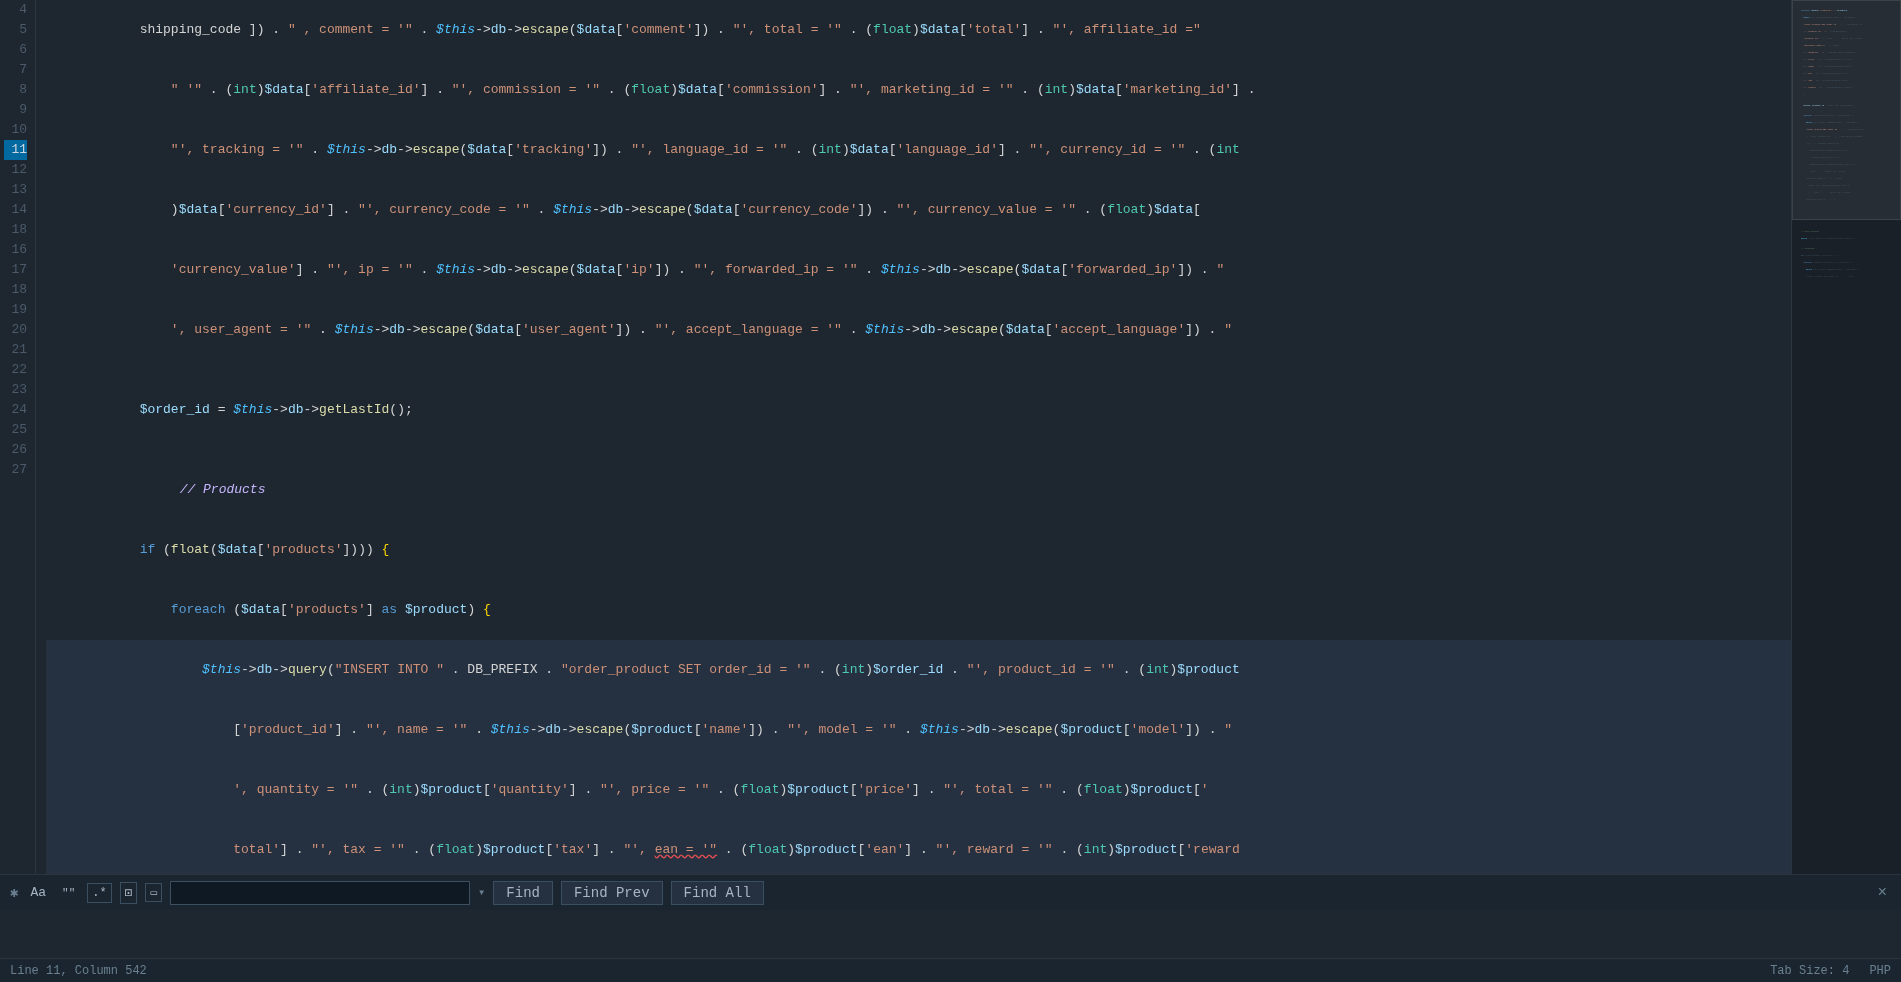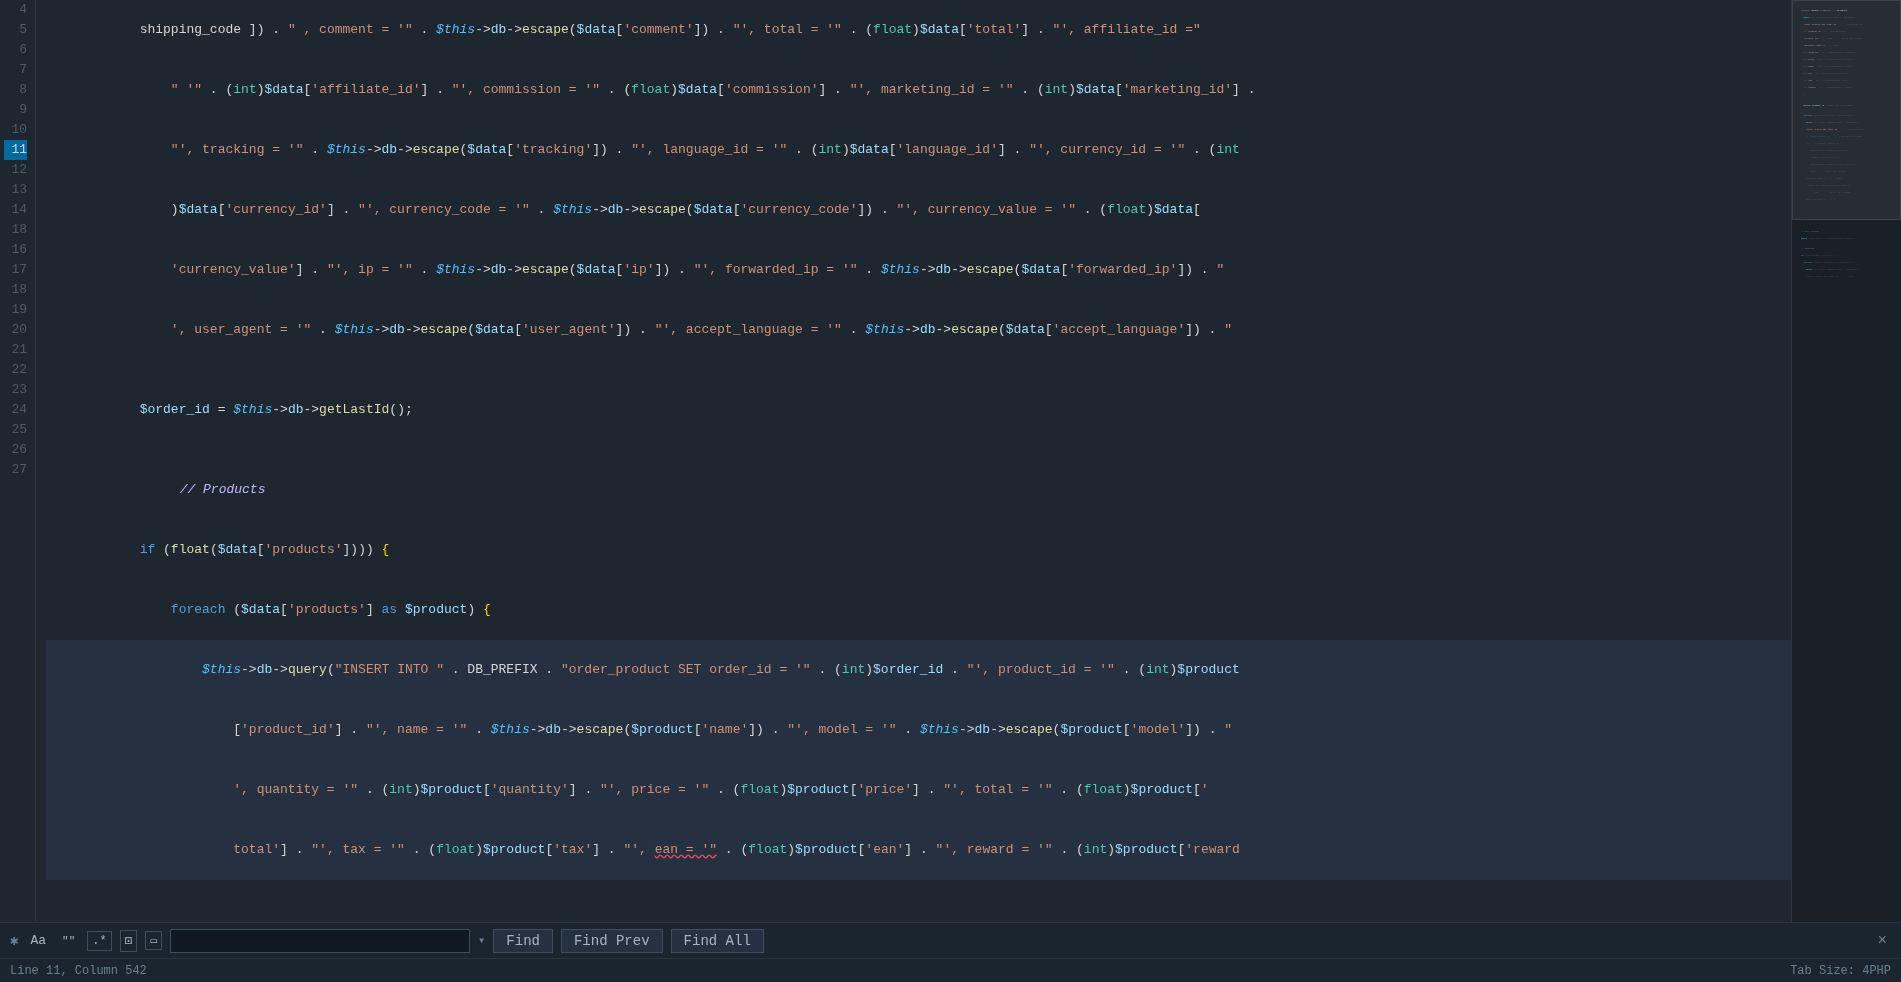--- a/index.html
+++ b/index.html
@@ -81,29 +81,31 @@
     .status-bar {
       background: #1a252f;
       border-top: 1px solid #2a3540;
       height: 24px;
       display: flex;
       align-items: center;
       padding: 0 10px;
       color: #6a8090;
       font-size: 12px;
       justify-content: space-between;
+      margin-top: 48px;
     }
     .status-left {
       display: flex;
       align-items: center;
       gap: 12px;
     }
     .status-right {
       display: flex;
       align-items: center;
+      gap: 20px;
     }
     .find-bar {
       background: #1a252f;
       border-top: 1px solid #2a3540;
       height: 36px;
       display: flex;
       align-items: center;
       padding: 0 10px;
       gap: 8px;
     }

